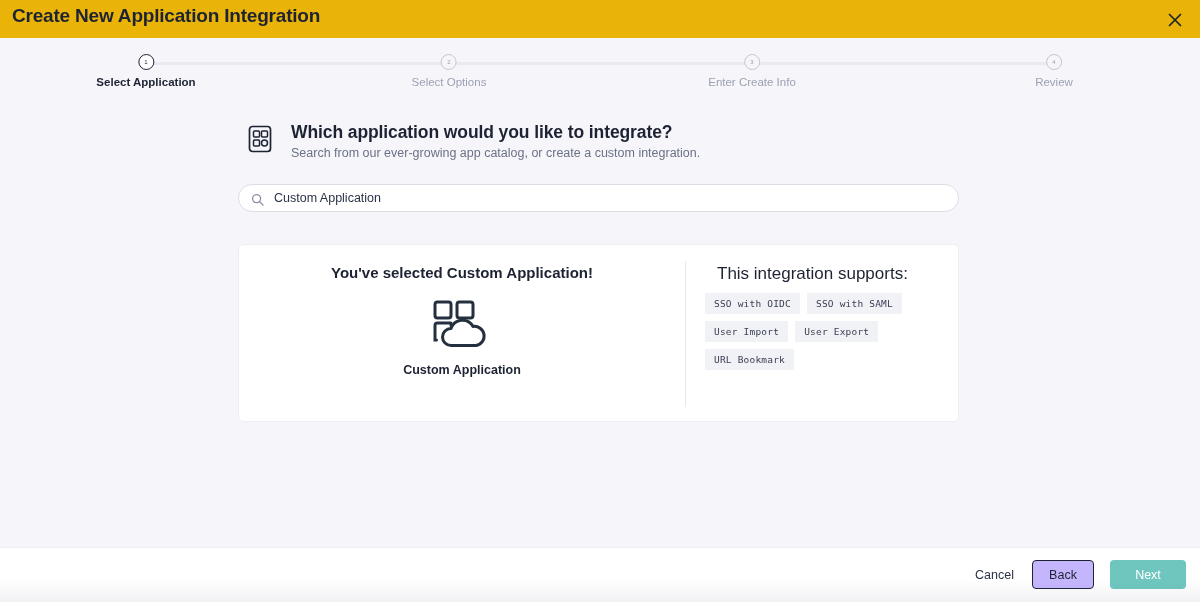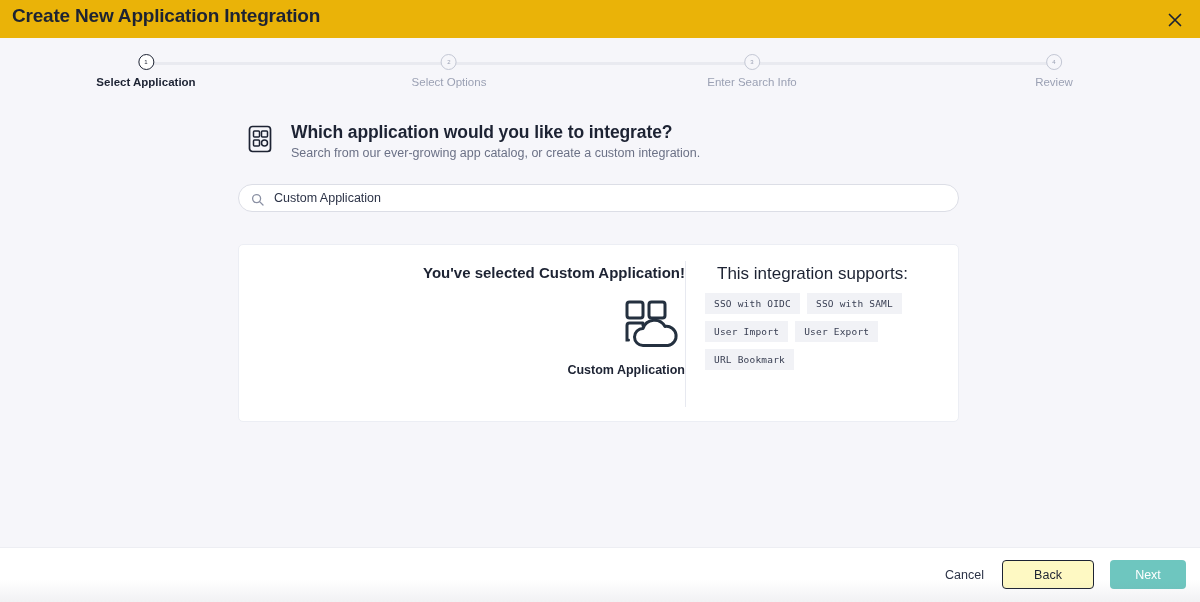--- a/index.html
+++ b/index.html
@@ -118,21 +118,21 @@
     position: absolute; left: 238px; top: 244px;
     width: 721px; height: 178px;
     background: #ffffff;
     border-radius: 5px;
     border: 1px solid #eceef4;
   }
   .card-left {
     position: absolute; left: 0; top: 0;
     width: 446px; height: 178px;
     display: flex; flex-direction: column;
-    align-items: flex-end;
+    align-items: center;
     padding-top: 19px;
   }
   .selected-title {
     font-size: 15px; font-weight: bold; color: #1d2333;
   }
   .app-logo { margin-top: 18px; width: 62px; height: 50px; }
   .app-name {
     margin-top: 14px;
     font-size: 12.5px; font-weight: bold; color: #1d2333;
   }
@@ -174,22 +174,22 @@
     display: flex; align-items: center; gap: 16px;
   }
   .btn-cancel {
     font-size: 12.5px; color: #2c3347;
     background: none; border: none; cursor: pointer;
     font-family: "Liberation Sans", sans-serif;
     padding: 0 2px;
     margin-left: 20px;
   }
   .btn-back {
-    width: 92px; height: 29px;
-    background: #fef9c3;
+    width: 62px; height: 29px;
+    background: #c4b5fd;
     border: 1.4px solid #1d2333;
     border-radius: 4px;
     font-size: 12.5px; color: #1d2333;
     cursor: pointer;
     font-family: "Liberation Sans", sans-serif;
   }
   .btn-next {
     width: 76px; height: 29px;
     background: #6ec6bf;
     border: none;
@@ -227,21 +227,21 @@
       <div class="step-label">Select Application</div>
     </div>
 
     <div class="step" style="left:446px;">
       <div class="step-circle">2</div>
       <div class="step-label">Select Options</div>
     </div>
 
     <div class="step" style="left:749px;">
       <div class="step-circle">3</div>
-      <div class="step-label">Enter Search Info</div>
+      <div class="step-label">Enter Create Info</div>
     </div>
 
     <div class="step" style="left:1051px;">
       <div class="step-circle">4</div>
       <div class="step-label">Review</div>
     </div>
   </div>
 
   <div class="prompt">
     <div class="prompt-icon">

